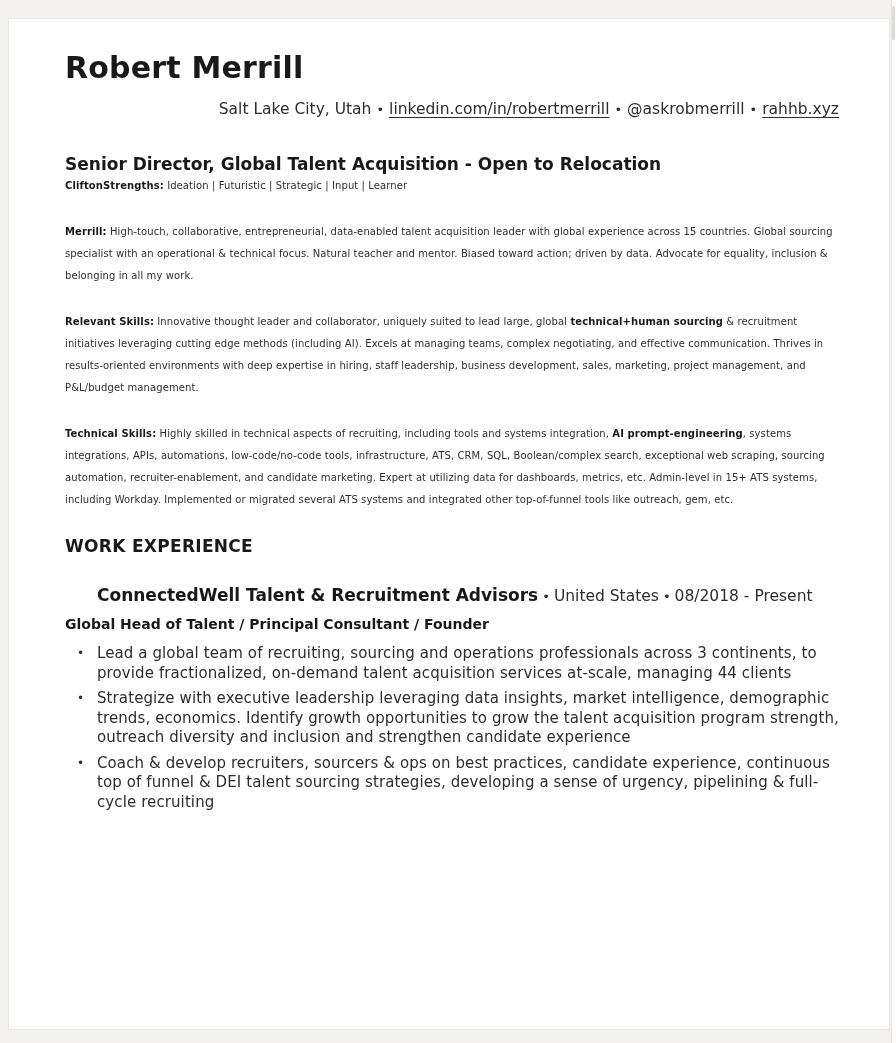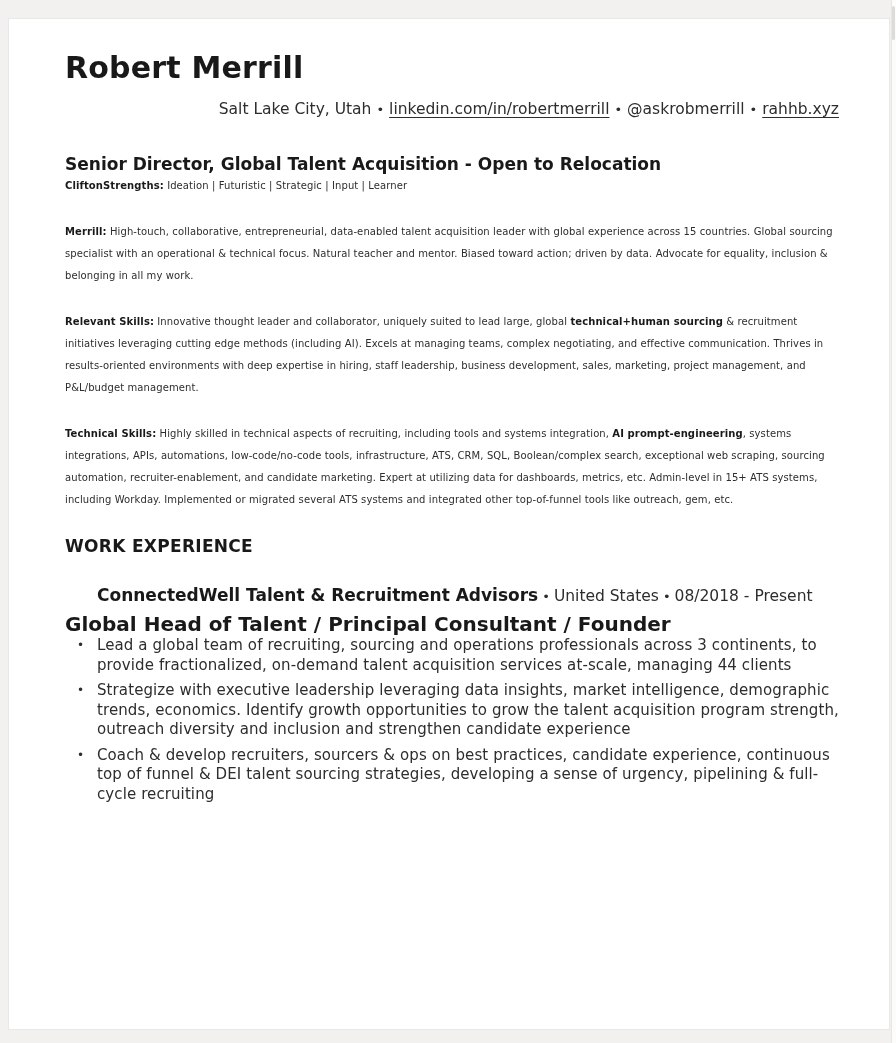--- a/index.html
+++ b/index.html
@@ -85,25 +85,25 @@
     margin-left: 32px;
   }
   .company-row .company {
     font-size: 17px;
     font-weight: 700;
     color: var(--heading_text);
   }
   .company-row .sep { margin: 0 4px; font-size: 13px; }
 
   .role-line {
-    font-size: 20px;
+    font-size: 14px;
     font-weight: 700;
     color: var(--heading_text);
     line-height: 21px;
-    margin-bottom: 1px;
+    margin-bottom: 9px;
   }
 
   ul.bullets { list-style: none; max-width: 780px; }
   ul.bullets li {
     display: flex;
     font-size: 15px;
     line-height: 19.5px;
     letter-spacing: 0.1px;
     margin-bottom: 6px;
   }

